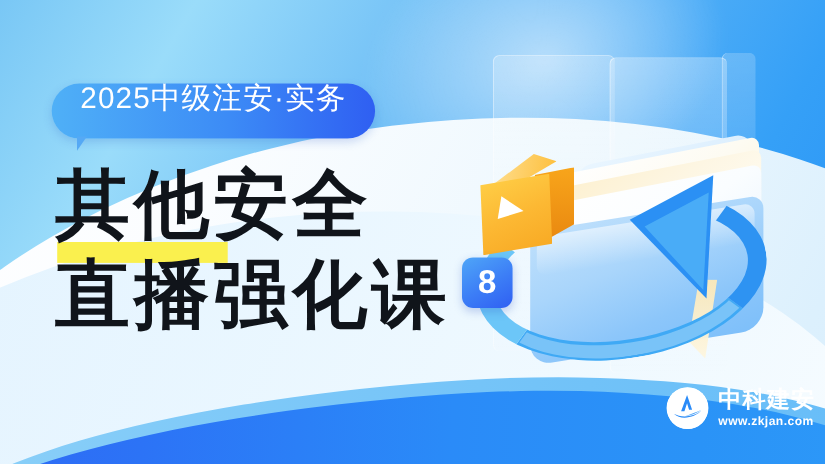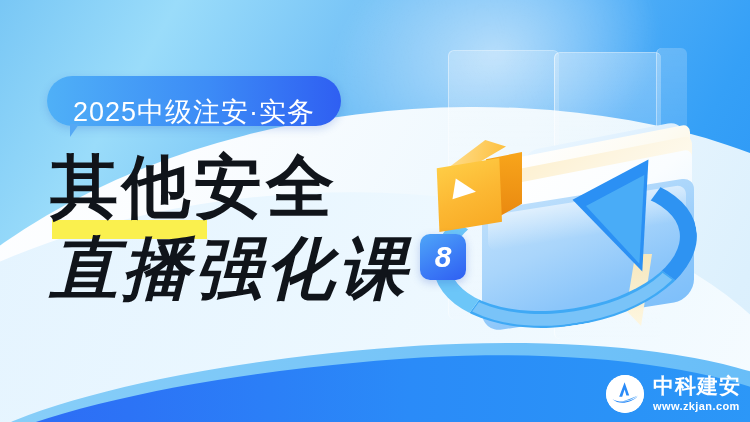--- a/index.html
+++ b/index.html
@@ -119,46 +119,46 @@
     clip-path:polygon(0 10%,100% 0,100% 72%,0 100%);}
   .cube-front{position:absolute;left:6px;top:22px;width:68px;height:74px;border-radius:4px;
     background:linear-gradient(155deg,#FFD24A 0%,#FCB833 52%,#F7A721 100%);
     clip-path:polygon(4% 14%,96% 0,100% 86%,8% 100%);}
   .cube-play{position:absolute;left:26px;top:44px;width:0;height:0;
     border-top:10px solid transparent;border-bottom:11px solid transparent;
     border-left:22px solid #ffffff;transform:rotate(9deg);}
 
   
   .badge{position:absolute;left:47px;top:76px;height:50px;
-    display:flex;align-items:flex-end;padding:0 26px;
+    display:flex;align-items:flex-start;padding:0 26px;
     border-radius:25px;
     background:linear-gradient(90deg,#4FB0F7 0%,#3C8BF6 55%,#2F5FF2 100%);
     box-shadow:0 3px 9px rgba(40,90,200,.22);}
   .badge-text{color:#fff;font-size:27px;letter-spacing:1px;line-height:1;white-space:nowrap;}
   .badge-tail{position:absolute;left:70px;top:124px;width:0;height:0;
     border-left:9px solid #55A9F5;border-bottom:13px solid transparent;border-right:9px solid transparent;}
 
   .headline{position:absolute;left:50px;top:152px;}
   .hl-row{position:relative;display:flex;}
-  .hl-row + .hl-row{margin-top:12px;font-style:italic;}
+  .hl-row + .hl-row{margin-top:12px;}
   .hl-text{position:relative;z-index:2;color:#10141a;font-size:68px;font-weight:bold;
     line-height:1.03;letter-spacing:4px;white-space:nowrap;
     font-family:"DejaVu Sans","Liberation Sans",sans-serif;}
   .hl-mark{position:absolute;left:2px;top:68px;width:155px;height:19px;z-index:1;
     background:#FAF04E;}
 
   .num-badge{position:relative;z-index:3;margin-left:10px;margin-bottom:9px;
     width:46px;height:46px;border-radius:10px;
     background:linear-gradient(150deg,#4FA6F8 0%,#3C7DF6 55%,#2F5FF2 100%);
     display:flex;align-items:center;justify-content:center;
     box-shadow:0 3px 8px rgba(40,80,190,.25);}
   .num-badge span{color:#fff;font-size:30px;font-weight:bold;line-height:1;}
 
   
-  .logo{position:absolute;left:606px;top:352px;display:flex;align-items:flex-start;gap:9px;margin-top:23px;}
+  .logo{position:absolute;left:606px;top:352px;display:flex;align-items:flex-start;gap:9px;}
   .logo-mark{position:relative;width:38px;height:38px;border-radius:50%;background:#fff;
     overflow:hidden;flex:none;}
   .logo-mark svg{position:absolute;left:0;top:0;}
   .logo-words{display:flex;flex-direction:column;justify-content:center;}
   .logo-cn{color:#fff;font-size:21px;font-weight:bold;line-height:1.08;letter-spacing:1px;
     font-family:"DejaVu Sans","Liberation Sans",sans-serif;}
   .logo-url{color:#fff;font-size:11px;font-weight:bold;line-height:1.2;letter-spacing:.4px;
     margin-top:2px;font-family:"Liberation Sans",sans-serif;}
 </style>
 </head>

